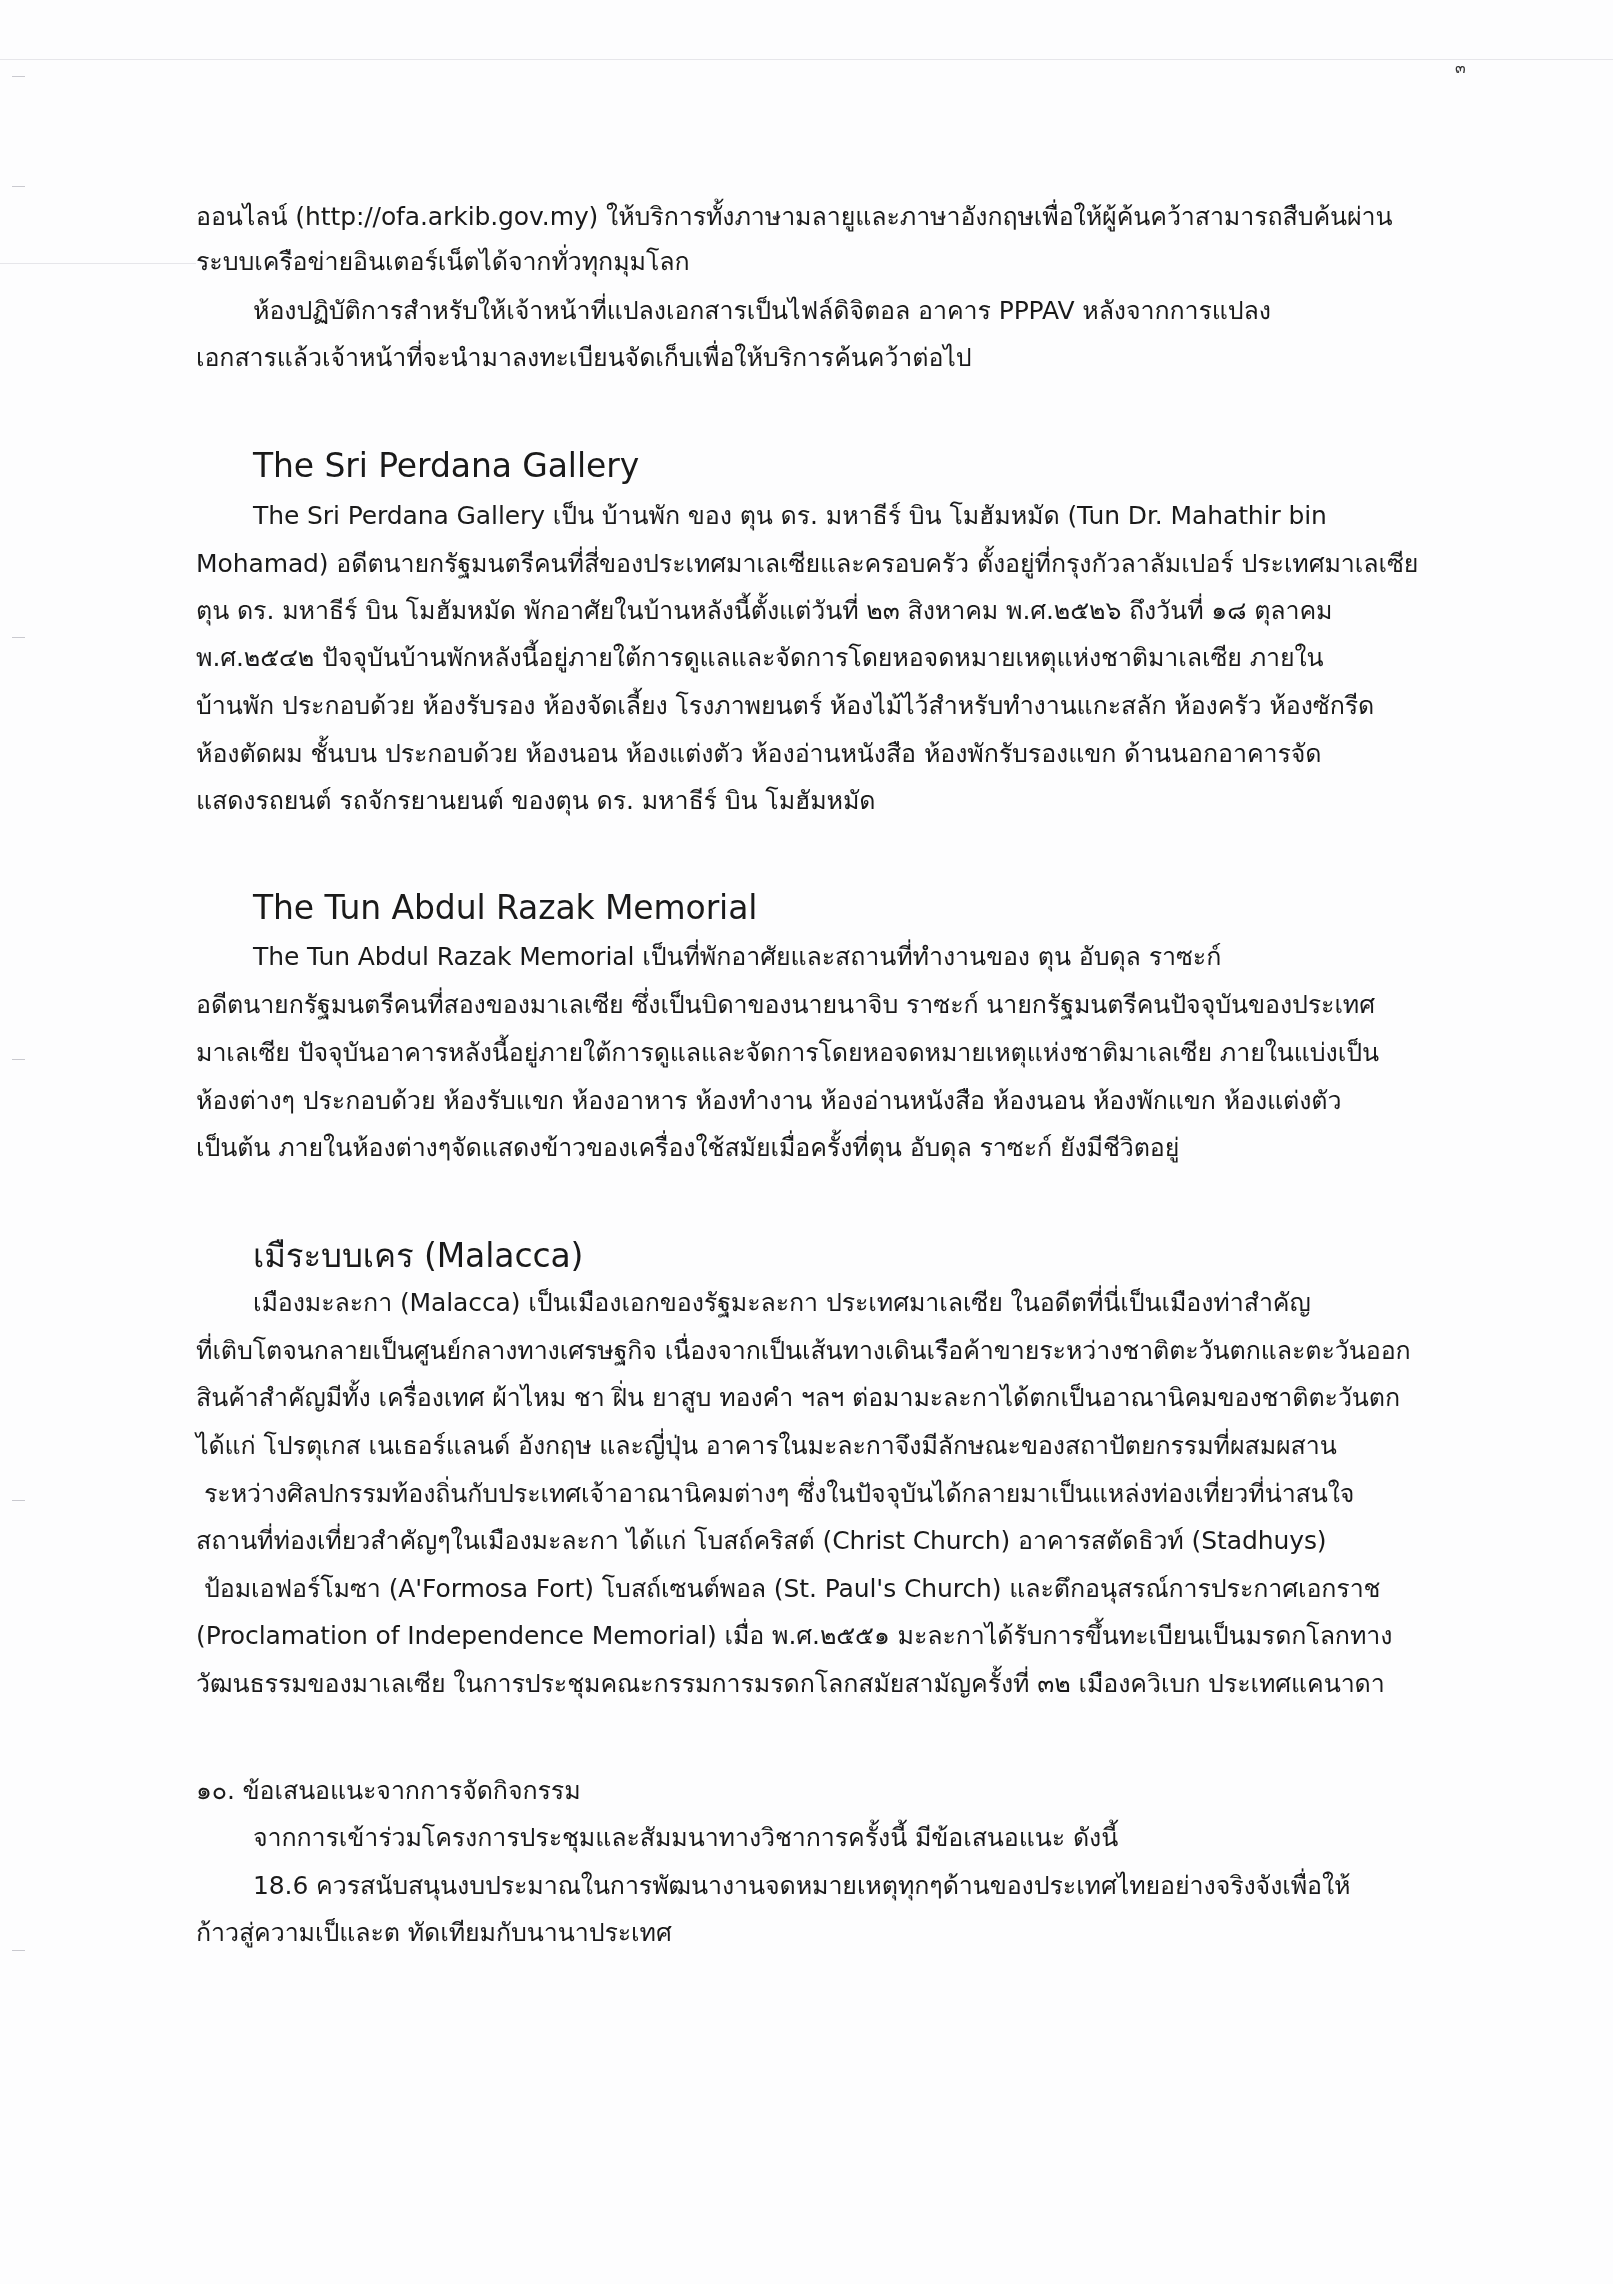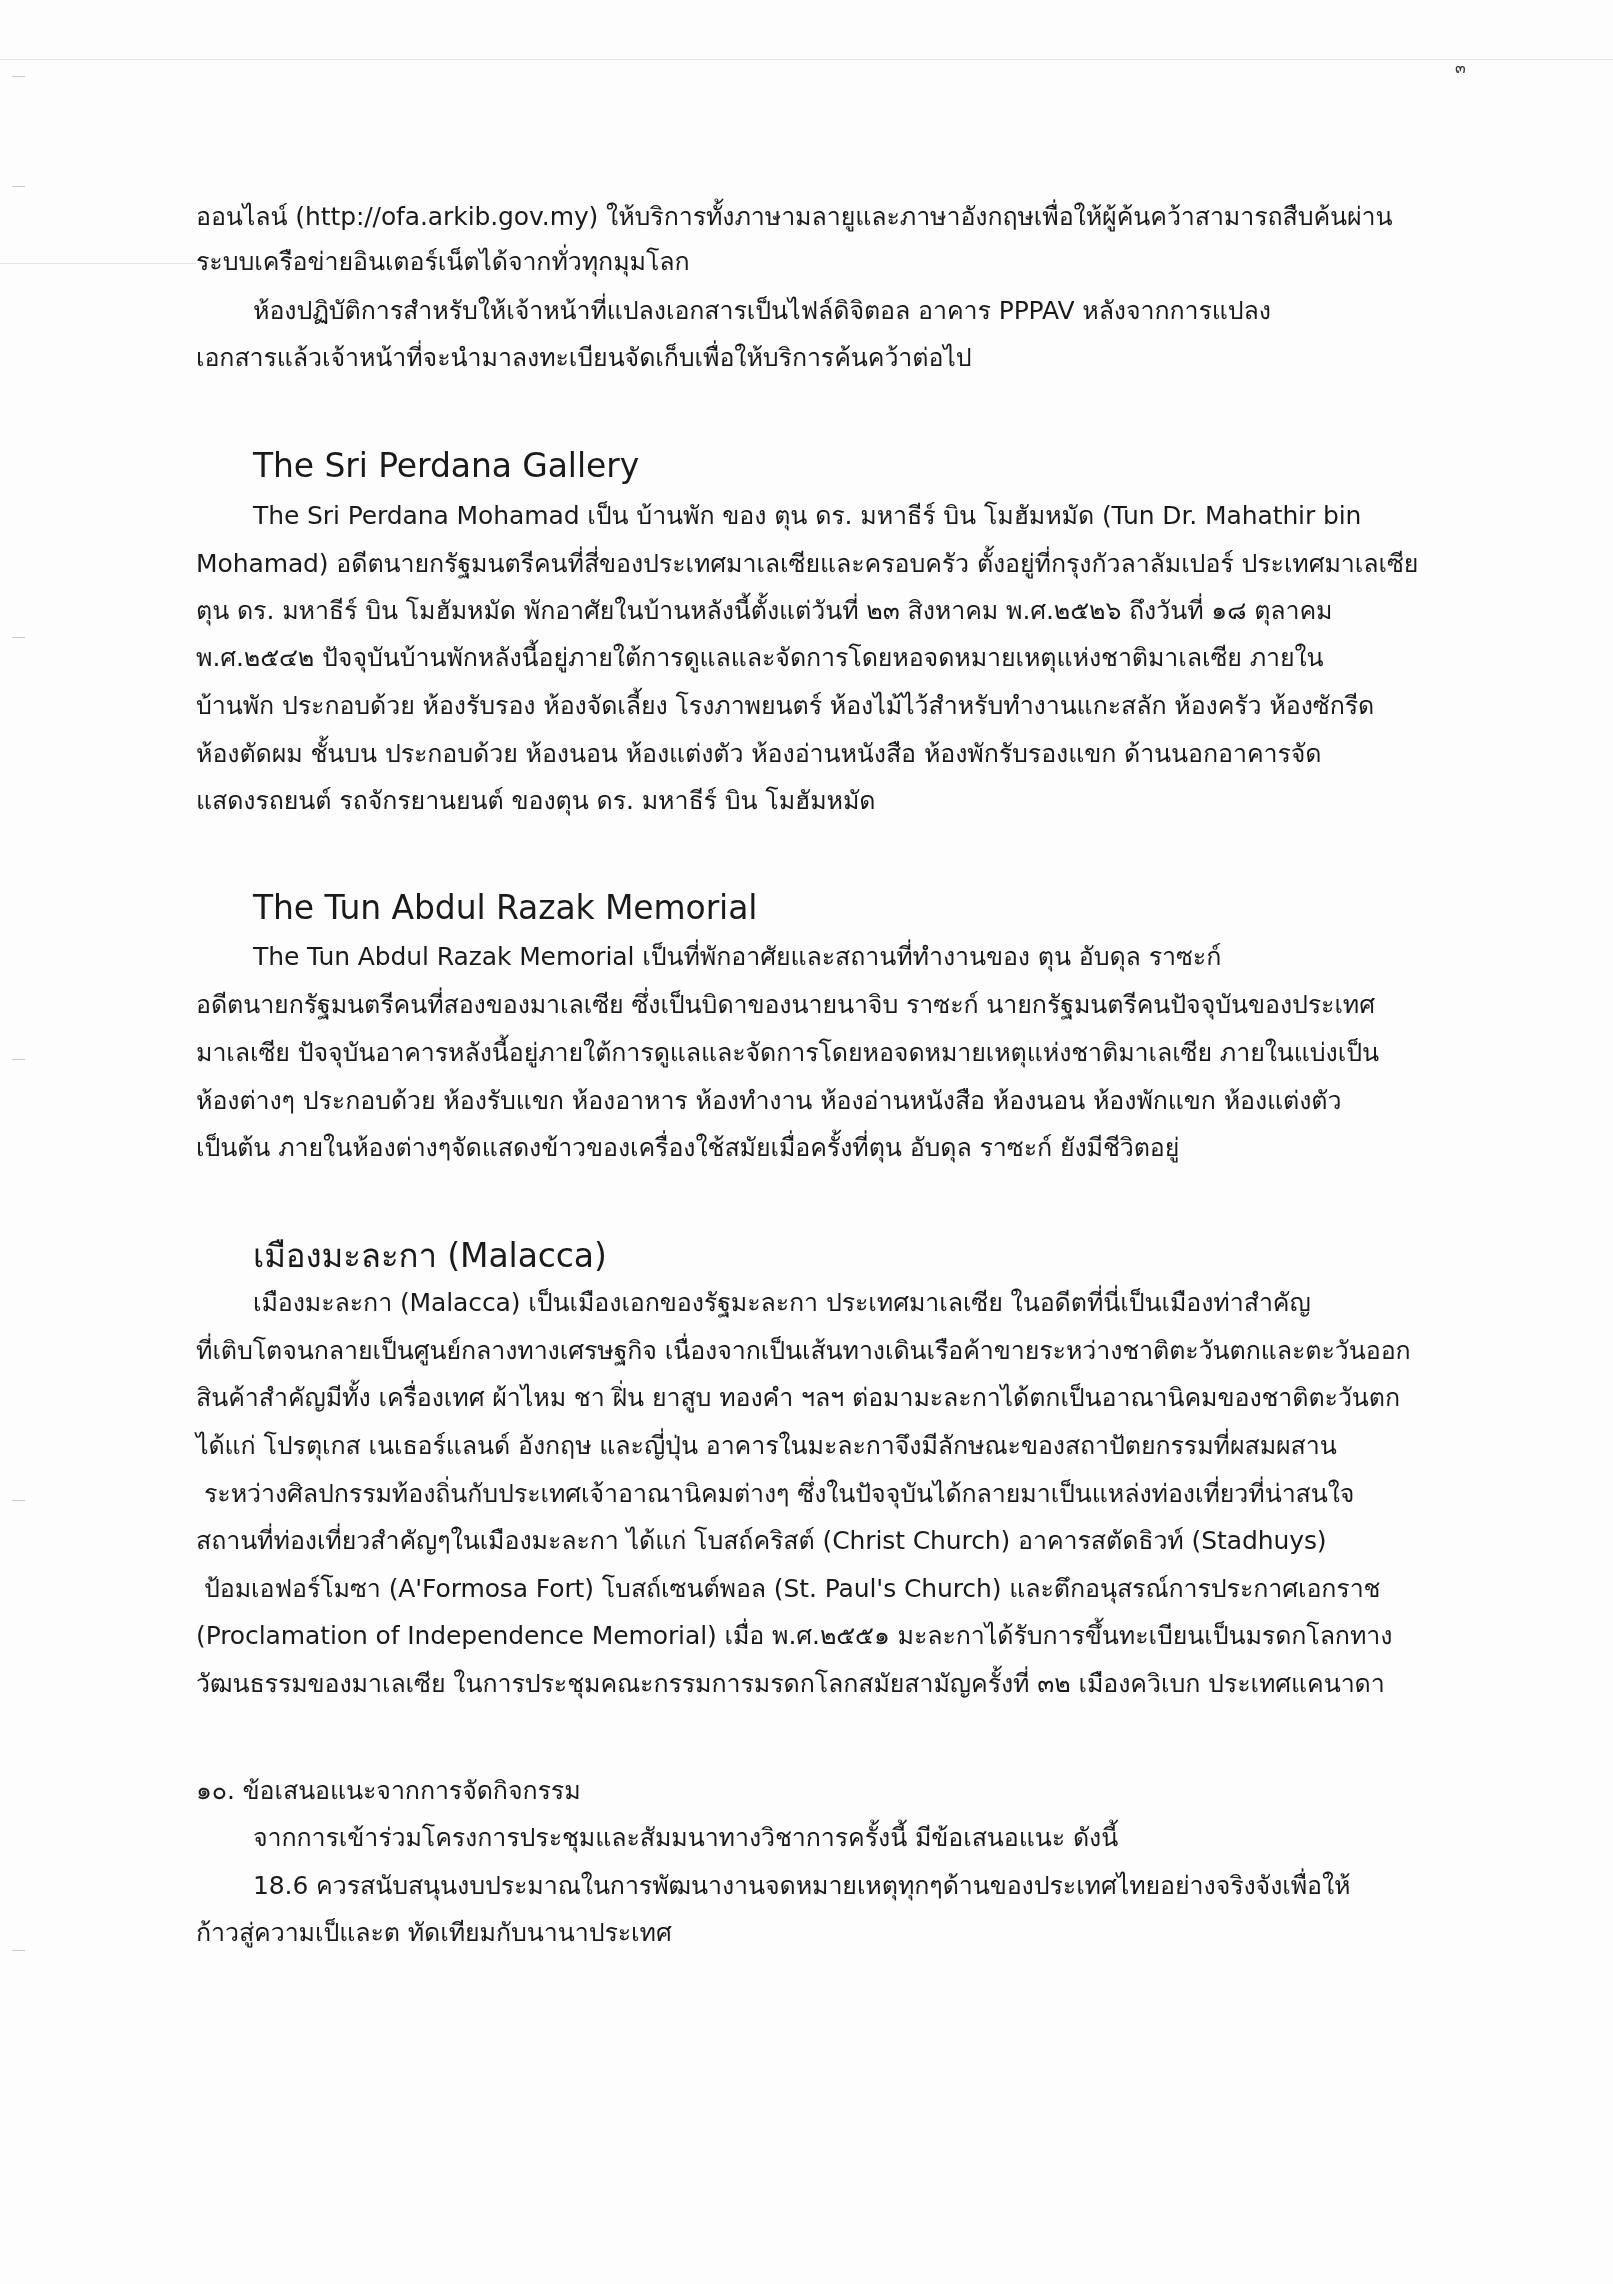--- a/index.html
+++ b/index.html
@@ -32,36 +32,36 @@
   <div class="page-number">๓</div>
 
   <div class="text">
 
     <div class="line" style="left:0;top:194px">ออนไลน์ (http://ofa.arkib.gov.my) ให้บริการทั้งภาษามลายูและภาษาอังกฤษเพื่อให้ผู้ค้นคว้าสามารถสืบค้นผ่าน</div>
     <div class="line" style="left:0;top:239px">ระบบเครือข่ายอินเตอร์เน็ตได้จากทั่วทุกมุมโลก</div>
     <div class="line" style="left:57px;top:288px"><span class="bold">ห้องปฏิบัติการสำหรับให้เจ้าหน้าที่แปลงเอกสารเป็นไฟล์ดิจิตอล</span><span> อาคาร PPPAV หลังจากการแปลง</span></div>
     <div class="line" style="left:0;top:335px">เอกสารแล้วเจ้าหน้าที่จะนำมาลงทะเบียนจัดเก็บเพื่อให้บริการค้นคว้าต่อไป</div>
 
     <div class="line heading" style="left:57px;top:443px">The Sri Perdana Gallery</div>
-    <div class="line" style="left:57px;top:493px">The Sri Perdana Mohamad เป็น บ้านพัก ของ ตุน ดร. มหาธีร์ บิน โมฮัมหมัด (Tun Dr. Mahathir bin</div>
+    <div class="line" style="left:57px;top:493px">The Sri Perdana Gallery เป็น บ้านพัก ของ ตุน ดร. มหาธีร์ บิน โมฮัมหมัด (Tun Dr. Mahathir bin</div>
     <div class="line" style="left:0;top:541px">Mohamad) อดีตนายกรัฐมนตรีคนที่สี่ของประเทศมาเลเซียและครอบครัว ตั้งอยู่ที่กรุงกัวลาลัมเปอร์ ประเทศมาเลเซีย</div>
     <div class="line" style="left:0;top:588px">ตุน ดร. มหาธีร์ บิน โมฮัมหมัด พักอาศัยในบ้านหลังนี้ตั้งแต่วันที่ ๒๓ สิงหาคม พ.ศ.๒๕๒๖ ถึงวันที่ ๑๘ ตุลาคม</div>
     <div class="line" style="left:0;top:635px">พ.ศ.๒๕๔๒ ปัจจุบันบ้านพักหลังนี้อยู่ภายใต้การดูแลและจัดการโดยหอจดหมายเหตุแห่งชาติมาเลเซีย ภายใน</div>
     <div class="line" style="left:0;top:683px">บ้านพัก ประกอบด้วย ห้องรับรอง ห้องจัดเลี้ยง โรงภาพยนตร์ ห้องไม้ไว้สำหรับทำงานแกะสลัก ห้องครัว ห้องซักรีด</div>
     <div class="line" style="left:0;top:731px">ห้องตัดผม ชั้นบน ประกอบด้วย ห้องนอน ห้องแต่งตัว ห้องอ่านหนังสือ ห้องพักรับรองแขก ด้านนอกอาคารจัด</div>
     <div class="line" style="left:0;top:778px">แสดงรถยนต์ รถจักรยานยนต์ ของตุน ดร. มหาธีร์ บิน โมฮัมหมัด</div>
 
     <div class="line heading" style="left:57px;top:885px">The Tun Abdul Razak Memorial</div>
     <div class="line" style="left:57px;top:934px">The Tun Abdul Razak Memorial เป็นที่พักอาศัยและสถานที่ทำงานของ ตุน อับดุล ราซะก์</div>
     <div class="line" style="left:0;top:982px">อดีตนายกรัฐมนตรีคนที่สองของมาเลเซีย ซึ่งเป็นบิดาของนายนาจิบ ราซะก์ นายกรัฐมนตรีคนปัจจุบันของประเทศ</div>
     <div class="line" style="left:0;top:1030px">มาเลเซีย ปัจจุบันอาคารหลังนี้อยู่ภายใต้การดูแลและจัดการโดยหอจดหมายเหตุแห่งชาติมาเลเซีย ภายในแบ่งเป็น</div>
     <div class="line" style="left:0;top:1078px">ห้องต่างๆ ประกอบด้วย ห้องรับแขก ห้องอาหาร ห้องทำงาน ห้องอ่านหนังสือ ห้องนอน ห้องพักแขก ห้องแต่งตัว</div>
     <div class="line" style="left:0;top:1125px">เป็นต้น ภายในห้องต่างๆจัดแสดงข้าวของเครื่องใช้สมัยเมื่อครั้งที่ตุน อับดุล ราซะก์ ยังมีชีวิตอยู่</div>
 
-    <div class="line heading" style="left:57px;top:1233px">เมืองมะละกา (Malacca)</div>
+    <div class="line heading" style="left:57px;top:1233px">เมืระบบเคร (Malacca)</div>
     <div class="line" style="left:57px;top:1280px">เมืองมะละกา (Malacca) เป็นเมืองเอกของรัฐมะละกา ประเทศมาเลเซีย ในอดีตที่นี่เป็นเมืองท่าสำคัญ</div>
     <div class="line" style="left:0;top:1328px">ที่เติบโตจนกลายเป็นศูนย์กลางทางเศรษฐกิจ เนื่องจากเป็นเส้นทางเดินเรือค้าขายระหว่างชาติตะวันตกและตะวันออก</div>
     <div class="line" style="left:0;top:1375px">สินค้าสำคัญมีทั้ง เครื่องเทศ ผ้าไหม ชา ฝิ่น ยาสูบ ทองคำ ฯลฯ ต่อมามะละกาได้ตกเป็นอาณานิคมของชาติตะวันตก</div>
     <div class="line" style="left:0;top:1423px">ได้แก่ โปรตุเกส เนเธอร์แลนด์ อังกฤษ และญี่ปุ่น อาคารในมะละกาจึงมีลักษณะของสถาปัตยกรรมที่ผสมผสาน</div>
     <div class="line" style="left:8px;top:1471px">ระหว่างศิลปกรรมท้องถิ่นกับประเทศเจ้าอาณานิคมต่างๆ ซึ่งในปัจจุบันได้กลายมาเป็นแหล่งท่องเที่ยวที่น่าสนใจ</div>
     <div class="line" style="left:0;top:1518px">สถานที่ท่องเที่ยวสำคัญๆในเมืองมะละกา ได้แก่ โบสถ์คริสต์ (Christ Church)  อาคารสตัดธิวท์ (Stadhuys)</div>
     <div class="line" style="left:8px;top:1566px">ป้อมเอฟอร์โมซา (A'Formosa Fort)  โบสถ์เซนต์พอล (St. Paul's Church)  และตึกอนุสรณ์การประกาศเอกราช</div>
     <div class="line" style="left:0;top:1613px">(Proclamation of Independence Memorial) เมื่อ พ.ศ.๒๕๕๑ มะละกาได้รับการขึ้นทะเบียนเป็นมรดกโลกทาง</div>
     <div class="line" style="left:0;top:1661px">วัฒนธรรมของมาเลเซีย ในการประชุมคณะกรรมการมรดกโลกสมัยสามัญครั้งที่ ๓๒ เมืองควิเบก ประเทศแคนาดา</div>
 

